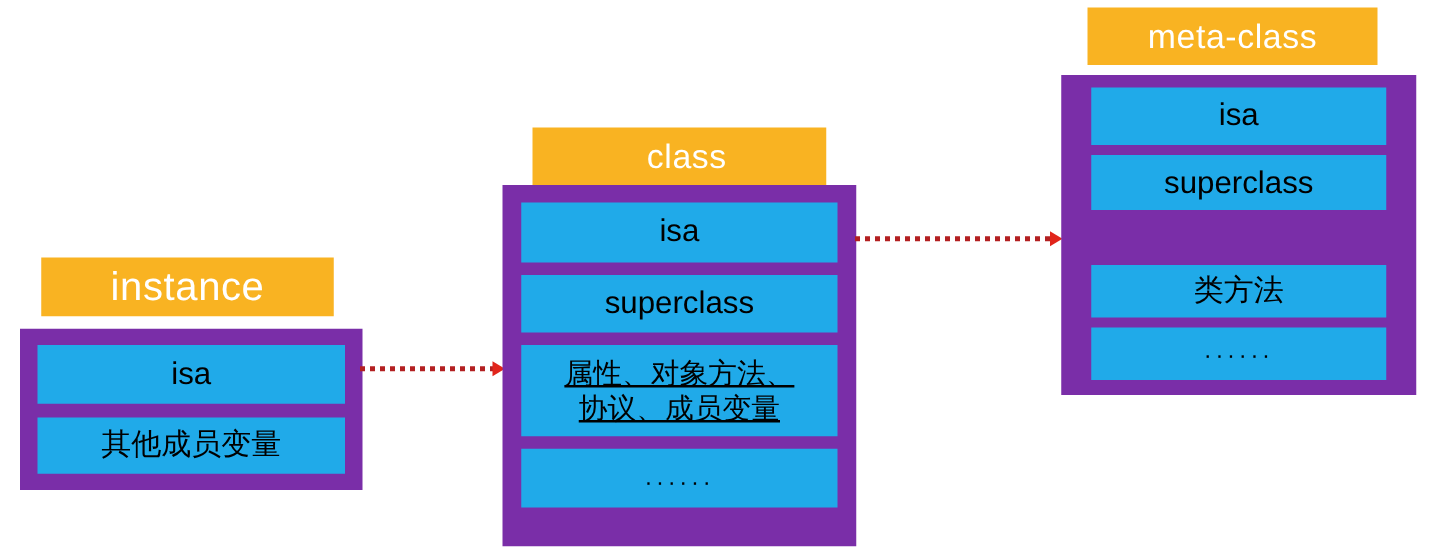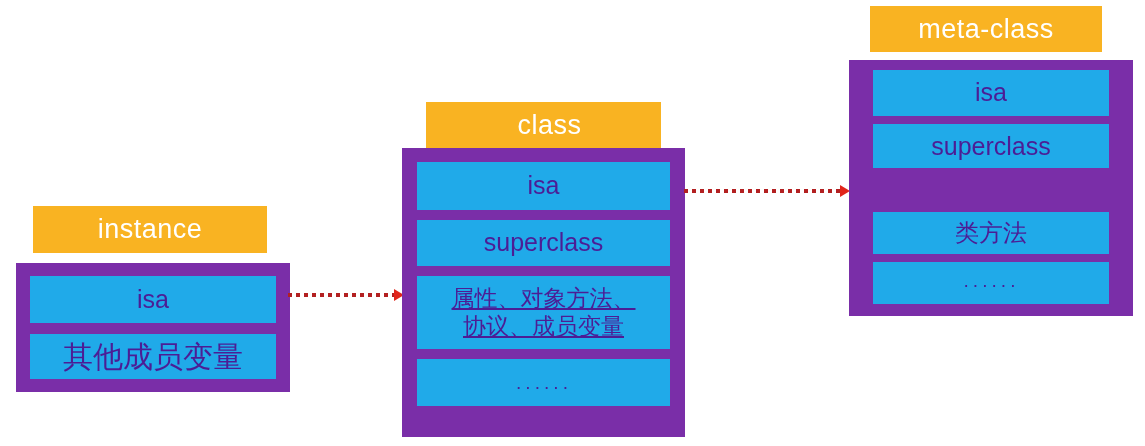--- a/index.html
+++ b/index.html
@@ -41,21 +41,21 @@
     position: absolute;
     background: #7A2EA8;
     box-sizing: border-box;
     display: flex;
     flex-direction: column;
   }
 
   
   .row {
     background: #20AAE9;
-    color: #4c1d95;
+    color: #000000;
     display: flex;
     align-items: center;
     justify-content: center;
     text-align: center;
     box-sizing: border-box;
     line-height: 1.18;
     white-space: pre-line;
   }
   .row.dots {
     align-items: flex-end;
@@ -86,29 +86,29 @@
     border-bottom: 6px solid transparent;
     border-left: 10px solid #E1251B;
     margin-left: -1px;
   }
 </style>
 </head>
 <body>
 
 <div class="canvas">
 
-  <div class="header-chip" style="left:33px; top:206px; width:234px; height:47px; font-size:27px;">
+  <div class="header-chip" style="left:33px; top:206px; width:234px; height:47px; font-size:32px;">
     <span>instance</span>
   </div>
 
   <div class="frame" style="left:16px; top:263px; width:274px; height:129px; padding:13px 14px;">
     <div class="row" style="height:47px; font-size:25px; margin-bottom:11px;">
       <span>isa</span>
     </div>
-    <div class="row" style="height:45px; font-size:30px;">
+    <div class="row" style="height:45px; font-size:24px;">
       <span>其他成员变量</span>
     </div>
   </div>
 
   <div class="arrow" style="left:288px; top:290px; width:116px;">
     <div class="line"></div>
     <div class="head"></div>
   </div>
 
   <div class="header-chip" style="left:426px; top:102px; width:235px; height:46px; font-size:27px;padding-left:12px;">

